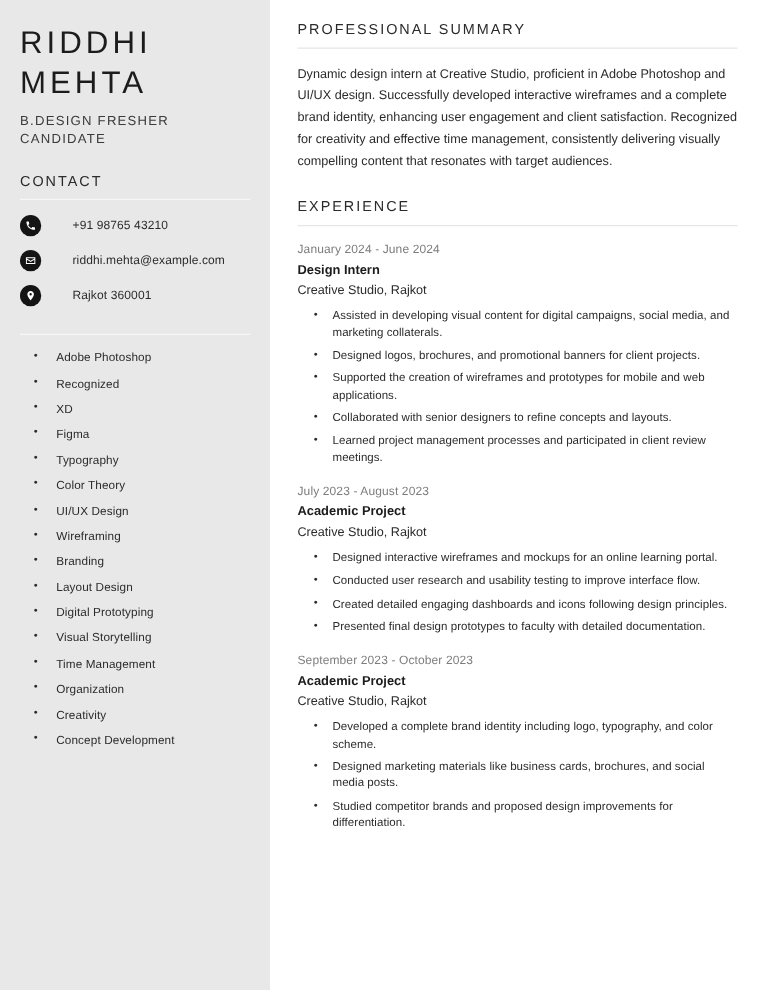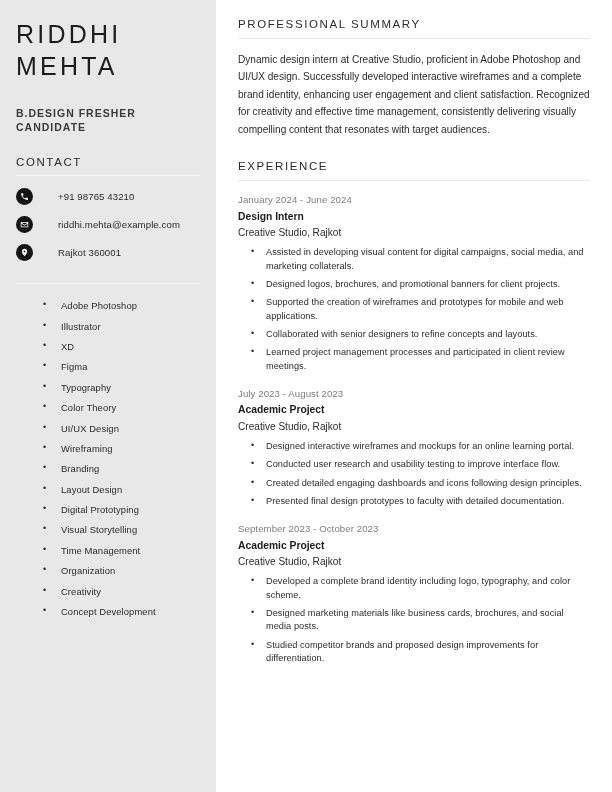--- a/index.html
+++ b/index.html
@@ -35,23 +35,23 @@
   }
   .name-line {
     font-size: 25px;
     font-weight: 300;
     letter-spacing: 3.2px;
     line-height: 1.28;
     color: #1c1c1c;
     white-space: nowrap;
   }
   .role {
-    margin-top: 24px;
+    margin-top: 8px;
     font-size: 10.5px;
-    font-weight: 700;
+    font-weight: 400;
     letter-spacing: 1.0px;
     line-height: 1.35;
     color: #3a3a3a;
     text-transform: uppercase;
   }
   .side-section {
     margin-top: 22px;
   }
   .side-heading {
     font-size: 11.5px;
@@ -90,21 +90,21 @@
   }
   .c-icon svg { display: block; }
   .contact-text {
     font-size: 9.6px;
     color: #2b2b2b;
     letter-spacing: 0.1px;
     line-height: 1.2;
     word-break: break-all;
   }
   .skills-list {
-    margin: 16px;
+    margin: 0;
     padding: 0;
     list-style: none;
   }
   .skill-item {
     position: relative;
     padding-left: 29px;
     font-size: 9.4px;
     color: #2b2b2b;
     line-height: 1.2;
     margin-bottom: 9.1px;
@@ -238,21 +238,21 @@
           <span class="contact-text">Rajkot 360001</span>
         </li>
 
       </ul>
     </section>
 
     <section class="side-section">
       <div class="side-rule"></div>
       <ul class="skills-list" id="skills-list">
           <li class="skill-item">Adobe Photoshop</li>
-          <li class="skill-item">Illustrator</li>
+          <li class="skill-item">Recognized</li>
           <li class="skill-item">XD</li>
           <li class="skill-item">Figma</li>
           <li class="skill-item">Typography</li>
           <li class="skill-item">Color Theory</li>
           <li class="skill-item">UI/UX Design</li>
           <li class="skill-item">Wireframing</li>
           <li class="skill-item">Branding</li>
           <li class="skill-item">Layout Design</li>
           <li class="skill-item">Digital Prototyping</li>
           <li class="skill-item">Visual Storytelling</li>

